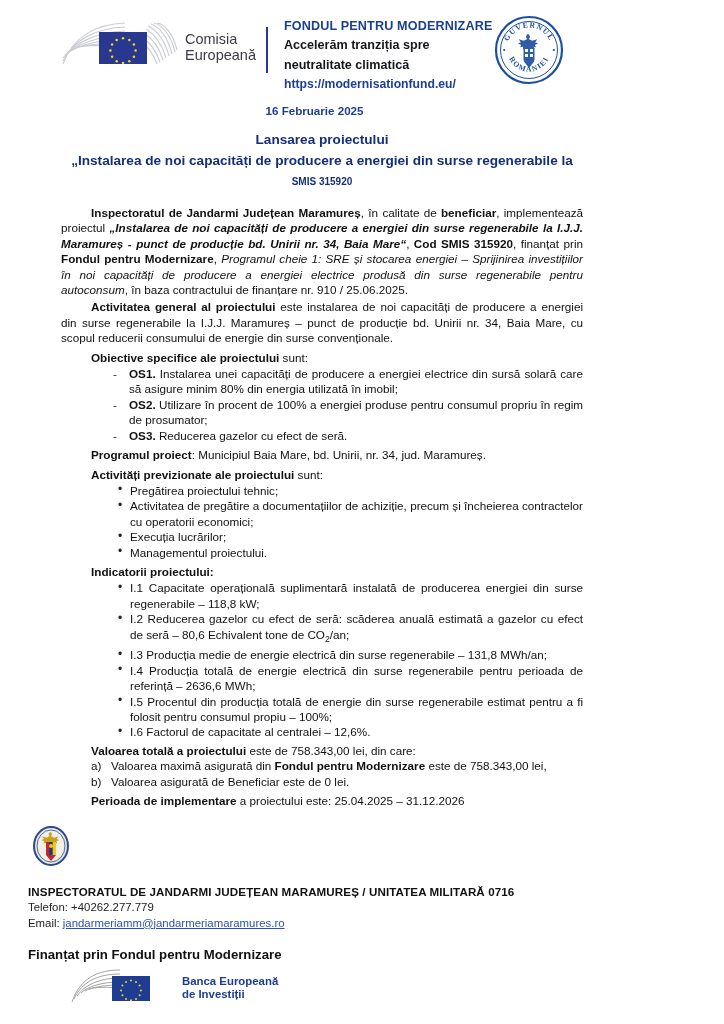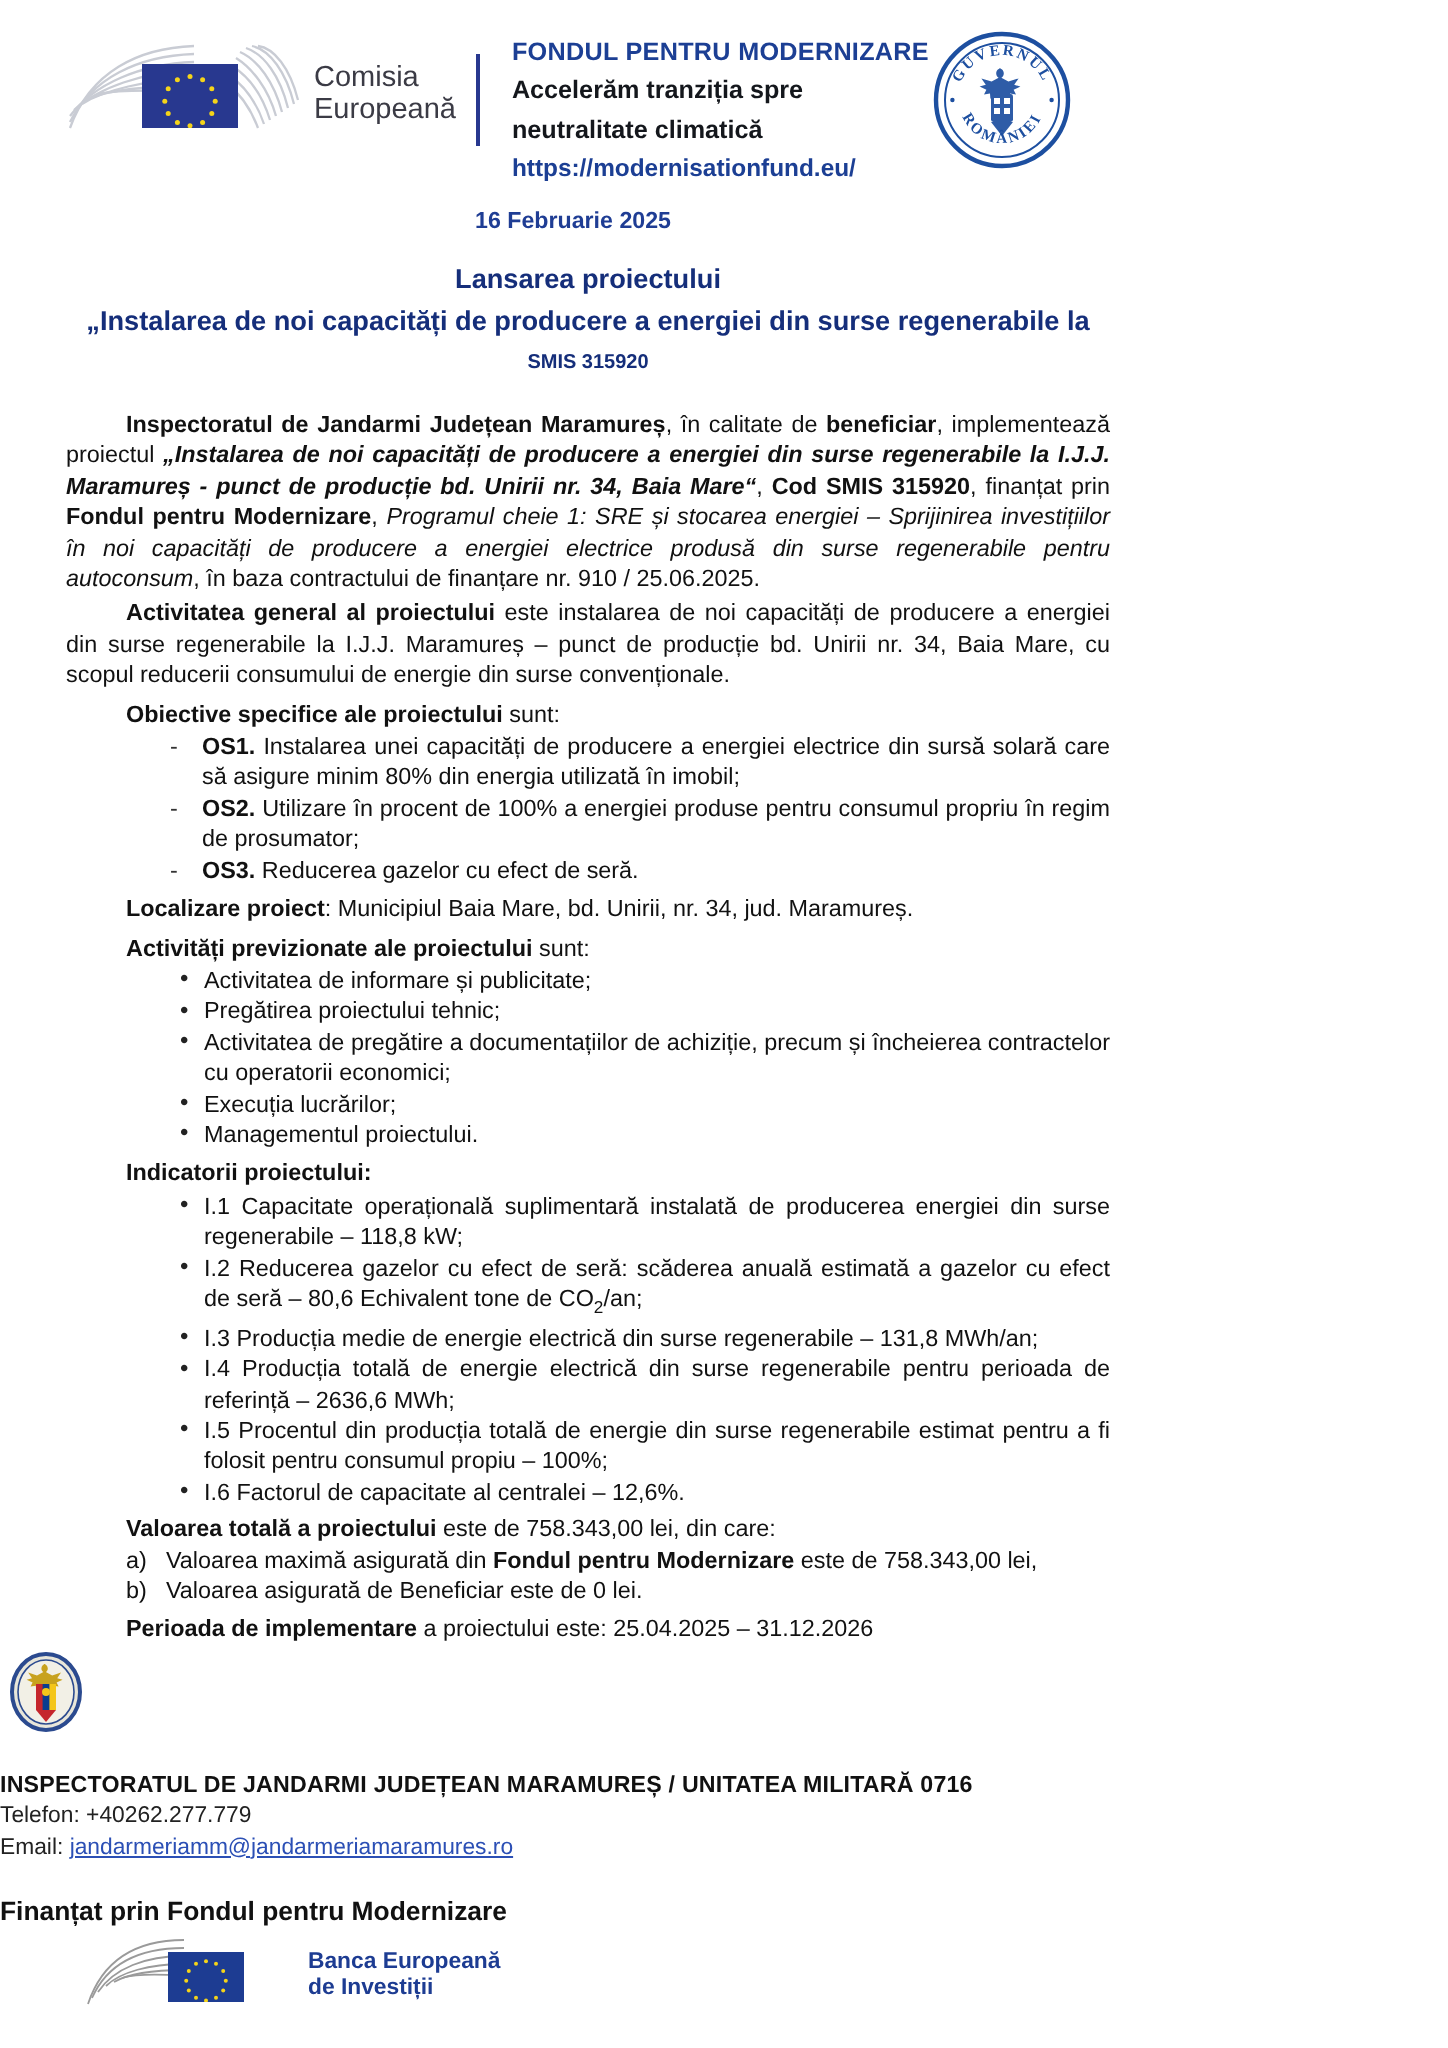--- a/index.html
+++ b/index.html
@@ -15,20 +15,21 @@
     font-family: "Liberation Sans", sans-serif;
     color: #000000;
     overflow: hidden;
   }
   .page {
     width: 588px;
     height: 1024px;
     position: relative;
     box-sizing: border-box;
     padding: 0 33px;
+    margin-left: 28px;
   }
 
   
   .header {
     display: flex;
     align-items: flex-start;
     padding-top: 14px;
     height: 86px;
     box-sizing: border-box;
   }
@@ -394,26 +395,25 @@
     <p class="para"><span class="lead-bold">Activitatea general al proiectului</span><span> este instalarea de noi capacități de producere a energiei din surse regenerabile la I.J.J. Maramureș – punct de producție bd. Unirii nr. 34, Baia Mare, cu scopul reducerii consumului de energie din surse convenționale.</span></p>
 
     <div class="sec-head"><b>Obiective specifice ale proiectului</b><span> sunt:</span></div>
 
     <ul class="dash-list">
       <li><b>OS1.</b><span> Instalarea unei capacități de producere a energiei electrice din sursă solară care să asigure minim 80% din energia utilizată în imobil;</span></li>
       <li><b>OS2.</b><span> Utilizare în procent de 100% a energiei produse pentru consumul propriu în regim de prosumator;</span></li>
       <li><b>OS3.</b><span> Reducerea gazelor cu efect de seră.</span></li>
     </ul>
 
-    <div class="sec-head"><b>Localizare proiect</b><span>: Municipiul Baia Mare, bd. Unirii, nr. 34, jud. Maramureș.</span></div>
+    <div class="sec-head"><b>Programul proiect</b><span>: Municipiul Baia Mare, bd. Unirii, nr. 34, jud. Maramureș.</span></div>
 
     <div class="sec-head"><b>Activități previzionate ale proiectului</b><span> sunt:</span></div>
 
     <ul class="bullet-list">
-      <li>Activitatea de informare și publicitate;</li>
       <li>Pregătirea proiectului tehnic;</li>
       <li>Activitatea de pregătire a documentațiilor de achiziție, precum și încheierea contractelor cu operatorii economici;</li>
       <li>Execuția lucrărilor;</li>
       <li>Managementul proiectului.</li>
     </ul>
 
     <div class="sec-head"><b>Indicatorii proiectului:</b></div>
 
     <ul class="bullet-list">
       <li><span>I.1 Capacitate operațională suplimentară instalată de producerea energiei din surse regenerabile – 118,8 kW;</span></li>

